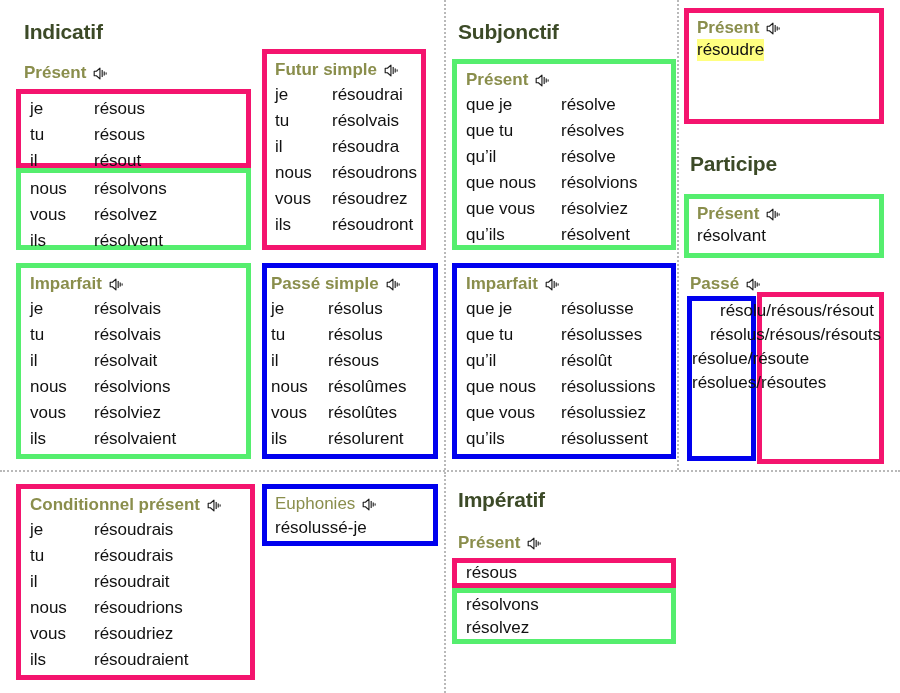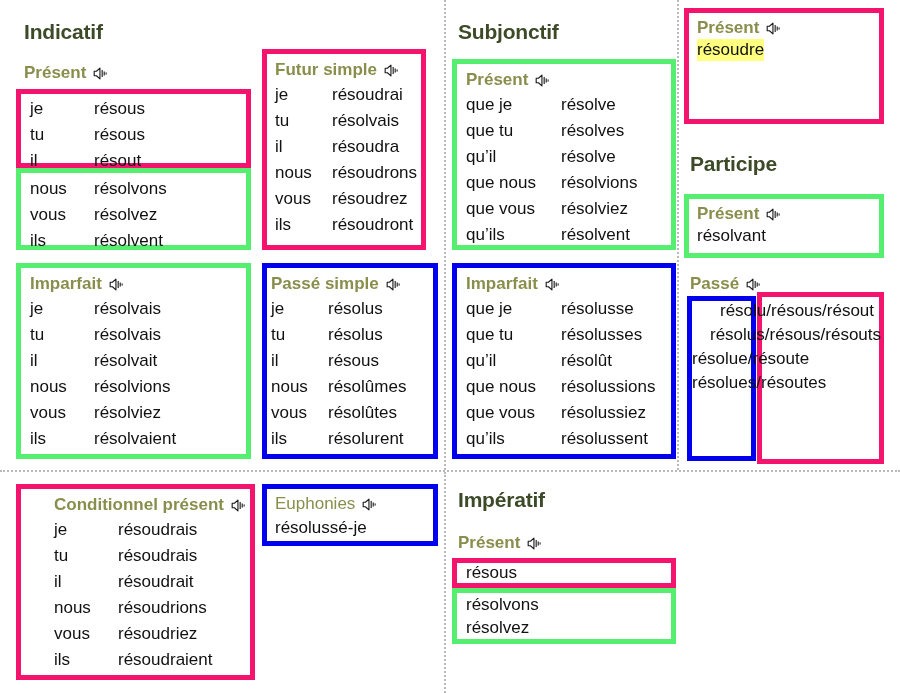--- a/index.html
+++ b/index.html
@@ -174,21 +174,21 @@
         <span class="pron" style="width:64px">vous</span>
         <span class="form">résolviez</span>
       </div>
     <div class="row">
         <span class="pron" style="width:64px">ils</span>
         <span class="form">résolvaient</span>
       </div>
   </div>
 </div>
 
-<div class="box pink" style="left:16px; top:484px; width:239px; height:196px;padding-left:24px;">
+<div class="box pink" style="left:16px; top:484px; width:239px; height:196px;">
   <div class="inner-pad">
     <div class="tense-head" style="margin-bottom:4px;">
       <span>Conditionnel présent</span>
       <span class="spk">
         <svg viewBox="0 0 16 14" width="15" height="13">
             <path d="M7.4 1.2 L3.6 4.6 H1.2 V9.4 H3.6 L7.4 12.8 Z" fill="none" stroke="#1a1a1a" stroke-width="1.2" stroke-linejoin="round"></path>
             <rect x="9.2" y="3.2" width="1.2" height="7.6" fill="#1a1a1a"></rect>
             <rect x="11.4" y="4.8" width="1.2" height="4.4" fill="#1a1a1a"></rect>
             <rect x="13.5" y="5.8" width="1.1" height="2.4" fill="#1a1a1a"></rect>
           </svg>

